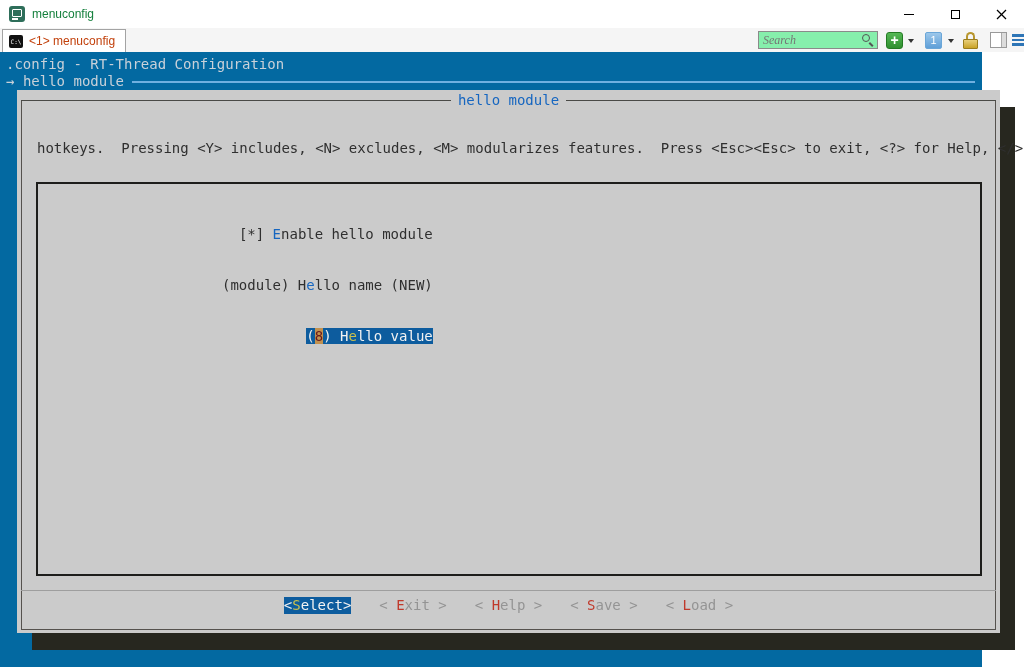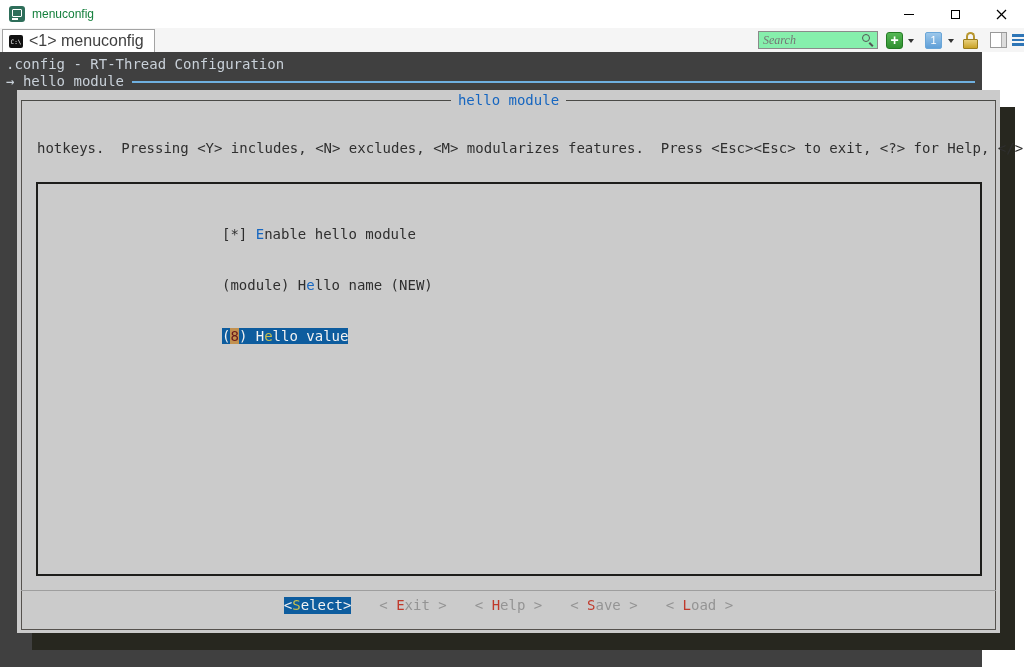--- a/index.html
+++ b/index.html
@@ -22,21 +22,21 @@
   .glyph-max { width:9px; height:9px; border:1px solid #000; }
 
   
   .tabbar { position:relative; height:24px; background:#f5f5f5; }
   .tab { position:absolute; left:2px; top:1px; height:23px; background:#fff;
          border:1px solid #a3a3a3; border-bottom:none; display:flex; align-items:center;
          padding:0 10px 0 6px; }
   .cmd-icon { width:14px; height:13px; background:#111; border-radius:2px; margin-right:6px;
               color:#fff; font-size:6px; line-height:13px; text-align:center;
               font-family:"DejaVu Sans Mono",monospace; overflow:hidden; }
-  .tab-label { font-size:16px; color:#404040; }
+  .tab-label { font-size:12px; color:#c2410c; }
 
   .searchbox { position:absolute; left:758px; top:3px; width:120px; height:18px;
                border:1px solid #8a8a8a; background:#86efac; display:flex; align-items:center; }
   .searchbox input { flex:1; border:none; outline:none; font-size:12px; font-style:italic;
                color:#666; padding:0 2px 0 4px; width:90px;
                font-family:"Liberation Serif", serif; background:transparent; }
   .mag { position:relative; width:14px; height:14px; margin-right:2px; }
   .mag .lens { position:absolute; left:1px; top:1px; width:8px; height:8px;
                border:1.5px solid #555; border-radius:50%; }
   .mag .handle { position:absolute; left:9px; top:9px; width:5px; height:1.5px;
@@ -57,42 +57,42 @@
   .lock .body { position:absolute; left:1px; top:7px; width:15px; height:10px;
              background:linear-gradient(#e8cf7a,#c9a227); border:1px solid #9a7d1e; border-radius:1px; }
   .panel-icon { left:990px; position:absolute; top:4px; width:17px; height:16px;
              background:#fff; border:1px solid #999; }
   .panel-icon .col { position:absolute; right:0; top:0; width:5px; height:100%;
              background:#dcdcdc; border-left:1px solid #aaa; }
   .burger { left:1012px; position:absolute; top:6px; width:14px; }
   .burger div { height:2.5px; background:#2e75b6; margin-bottom:2px; }
 
   
-  .terminal { position:relative; width:982px; height:615px; background:#404040;
+  .terminal { position:relative; width:982px; height:615px; background:#0369a1;
               font-size:14px; line-height:17px; }
   .backtitle { position:absolute; left:6px; top:4px; color:#c9d1d9; white-space:pre; }
   .pathline { position:absolute; left:6px; top:21px; right:7px; display:flex; align-items:center;
               color:#c9d1d9; white-space:pre; }
   .pathline .hline { flex:1; height:2px; background:#6fb0e0; margin-left:8px; }
 
   
   .dialog { position:absolute; left:17px; top:38px; width:983px; height:543px;
             background:#cbcbcb; box-shadow:15px 17px 0 0 #27271f; color:#2f2f2f; }
   .frame { position:absolute; left:4px; right:4px; top:10px; bottom:3px;
            border:1px solid #55524e; border-top:none; pointer-events:none; }
   .title-row { position:absolute; left:4px; right:4px; top:3px; height:15px;
            display:flex; align-items:center; }
   .title-row .t-line { flex:1; height:1px; background:#4a4a46; }
   .title-row .t-text { padding:0 7px; color:#1666c0; white-space:pre; }
 
   .instructions { position:absolute; left:20px; top:16px; white-space:pre; }
 
   .listbox { position:absolute; left:19px; top:92px; width:946px; height:394px;
              border:2px solid #1d1d1b; }
-  .menu-items { position:absolute; left:184px; top:8px; white-space:pre; }
+  .menu-items { position:absolute; left:184px; top:8px; white-space:pre;text-align:right; }
   .menu-row { display:block; }
   .hot-blue { color:#1666c0; }
   .row-selected { background:#0d5c9e; color:#f2f2f2; }
   .hot-yellow { color:#c9bf4e; }
   .cursor-cell { background:#c2914f; color:#6b1a1a; }
 
   .btn-sep { position:absolute; left:4px; right:4px; top:500px; height:1px; background:#9e9e9e; }
   .btn-row { position:absolute; left:0; right:0; top:507px; display:flex;
              justify-content:center; gap:28px; white-space:pre;align-items:flex-end; }
   .dlg-btn { color:#949494; }

